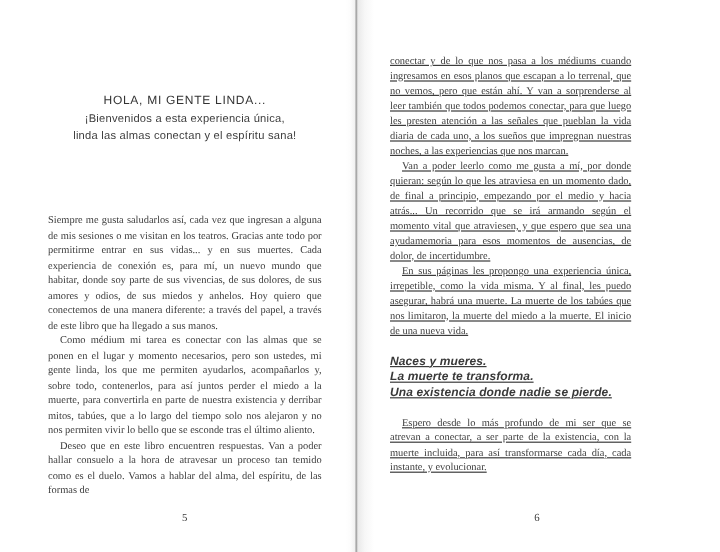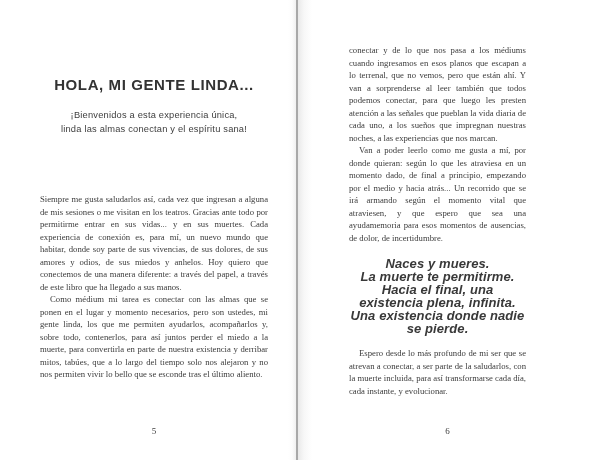--- a/index.html
+++ b/index.html
@@ -21,57 +21,57 @@
     background: linear-gradient(to left, #f0f0f0 0px, #fcfcfc 4px, #ffffff 8px);
     padding: 78px 28px 0 40px;
   }
   .spine {
     width: 2px; height: 460px;
     background: #a8a8a8;
   }
   .page-right {
     width: 268px;
     background: linear-gradient(to right, #e9e9e9 0px, #f7f7f7 6px, #ffffff 14px);
-    padding: 44px 40px 0 51px;
+    padding: 44px 40px 0 27px;
+    text-decoration: underline;
   }
   .chapter-header { text-align: center; }
   .chapter-title {
     font-family: "Liberation Sans", sans-serif;
-    font-size: 15px;
-    font-weight: 700;
+    font-size: 10px;
+    font-weight: 400;
     letter-spacing: 0.6px;
     color: #333333;
     line-height: 14px;
   }
   .chapter-subtitle {
-    margin-top: 16px;
     font-family: "Liberation Sans", sans-serif;
     font-size: 9.3px;
     font-weight: 500;
     letter-spacing: 0.2px;
     color: #3d3d3d;
     line-height: 14px;
   }
   .body-text {
     font-family: "Liberation Serif", serif;
     font-size: 8.7px;
     line-height: 12.5px;
     text-align: justify;
     color: #3c3c3c;
   }
   .page-left .body-text { margin-top: 57px; }
   .body-text p { text-indent: 10px; }
   .body-text p.no-indent { text-indent: 0; }
   .poem {
     margin: 13px 0 12px 0;
-    text-align: center;
+    text-align: left;
     font-family: "Liberation Sans", sans-serif;
     font-style: italic;
     font-weight: 600;
-    font-size: 13px;
+    font-size: 10px;
     line-height: 13px;
     color: #393939;
     letter-spacing: 0.1px;
   }
   .page-number {
     position: absolute;
     bottom: 24px;
     font-family: "Liberation Serif", serif;
     font-size: 9px;
     color: #3c3c3c;
@@ -89,36 +89,37 @@
     <div class="chapter-header">
       <div class="chapter-title">HOLA, MI GENTE LINDA...</div>
       <div class="chapter-subtitle">
         <div>¡Bienvenidos a esta experiencia única,</div>
         <div>linda las almas conectan y el espíritu sana!</div>
       </div>
     </div>
     <div class="body-text">
       <p class="no-indent">Siempre me gusta saludarlos así, cada vez que ingresan a alguna de mis sesiones o me visitan en los teatros. Gracias ante todo por permitirme entrar en sus vidas... y en sus muertes. Cada experiencia de conexión es, para mí, un nuevo mundo que habitar, donde soy parte de sus vivencias, de sus dolores, de sus amores y odios, de sus miedos y anhelos. Hoy quiero que conectemos de una manera diferente: a través del papel, a través de este libro que ha llegado a sus manos.</p>
       <p>Como médium mi tarea es conectar con las almas que se ponen en el lugar y momento necesarios, pero son ustedes, mi gente linda, los que me permiten ayudarlos, acompañarlos y, sobre todo, contenerlos, para así juntos perder el miedo a la muerte, para convertirla en parte de nuestra existencia y derribar mitos, tabúes, que a lo largo del tiempo solo nos alejaron y no nos permiten vivir lo bello que se esconde tras el último aliento.</p>
+      <p>Deseo que en este libro encuentren respuestas. Van a poder hallar consuelo a la hora de atravesar un proceso tan temido como es el duelo. Vamos a hablar del alma, del espíritu, de las formas de</p>
     </div>
     <div class="page-number">5</div>
   </div>
 
   <div class="spine"></div>
 
   <div class="page page-right">
     <div class="body-text">
       <p class="no-indent">conectar y de lo que nos pasa a los médiums cuando ingresamos en esos planos que escapan a lo terrenal, que no vemos, pero que están ahí. Y van a sorprenderse al leer también que todos podemos conectar, para que luego les presten atención a las señales que pueblan la vida diaria de cada uno, a los sueños que impregnan nuestras noches, a las experiencias que nos marcan.</p>
       <p>Van a poder leerlo como me gusta a mí, por donde quieran: según lo que les atraviesa en un momento dado, de final a principio, empezando por el medio y hacia atrás... Un recorrido que se irá armando según el momento vital que atraviesen, y que espero que sea una ayudamemoria para esos momentos de ausencias, de dolor, de incertidumbre.</p>
+      <p>En sus páginas les propongo una experiencia única, irrepetible, como la vida misma. Y al final, les puedo asegurar, habrá una muerte. La muerte de los tabúes que nos limitaron, la muerte del miedo a la muerte. El inicio de una nueva vida.</p>
     </div>
     <div class="poem">
       <div>Naces y mueres.</div>
-      <div>La muerte te permitirme.</div>
-      <div>Hacia el final, una existencia plena, infinita.</div>
+      <div>La muerte te transforma.</div>
       <div>Una existencia donde nadie se pierde.</div>
     </div>
     <div class="body-text">
-      <p>Espero desde lo más profundo de mi ser que se atrevan a conectar, a ser parte de la saludarlos, con la muerte incluida, para así transformarse cada día, cada instante, y evolucionar.</p>
+      <p>Espero desde lo más profundo de mi ser que se atrevan a conectar, a ser parte de la existencia, con la muerte incluida, para así transformarse cada día, cada instante, y evolucionar.</p>
     </div>
     <div class="page-number">6</div>
   </div>
 
 </div>
 
 </body></html>

